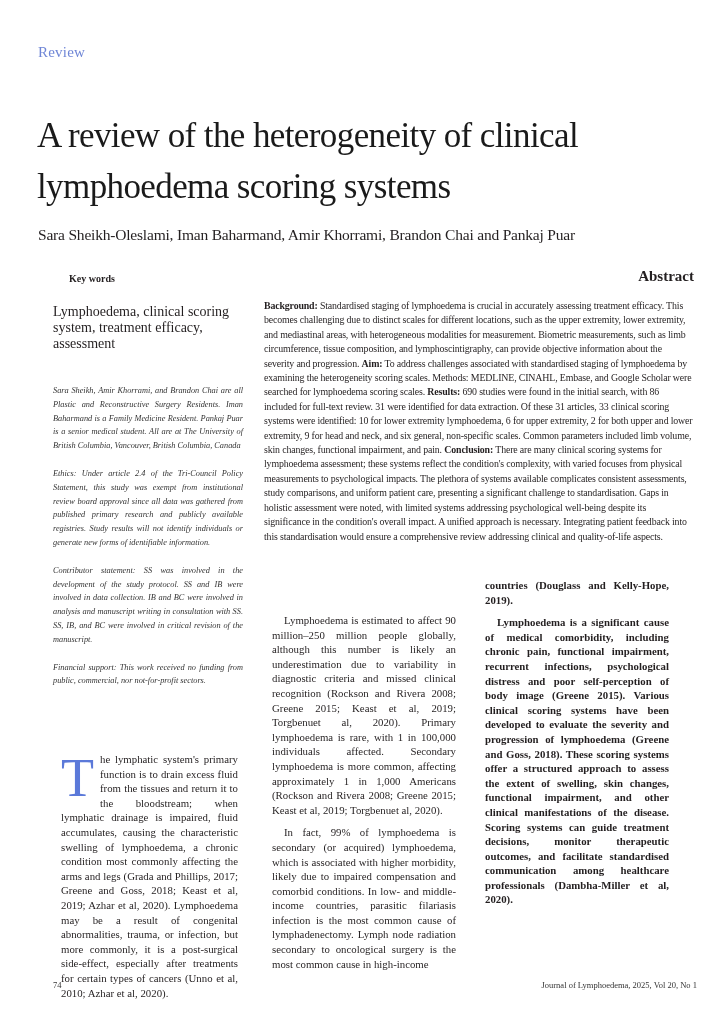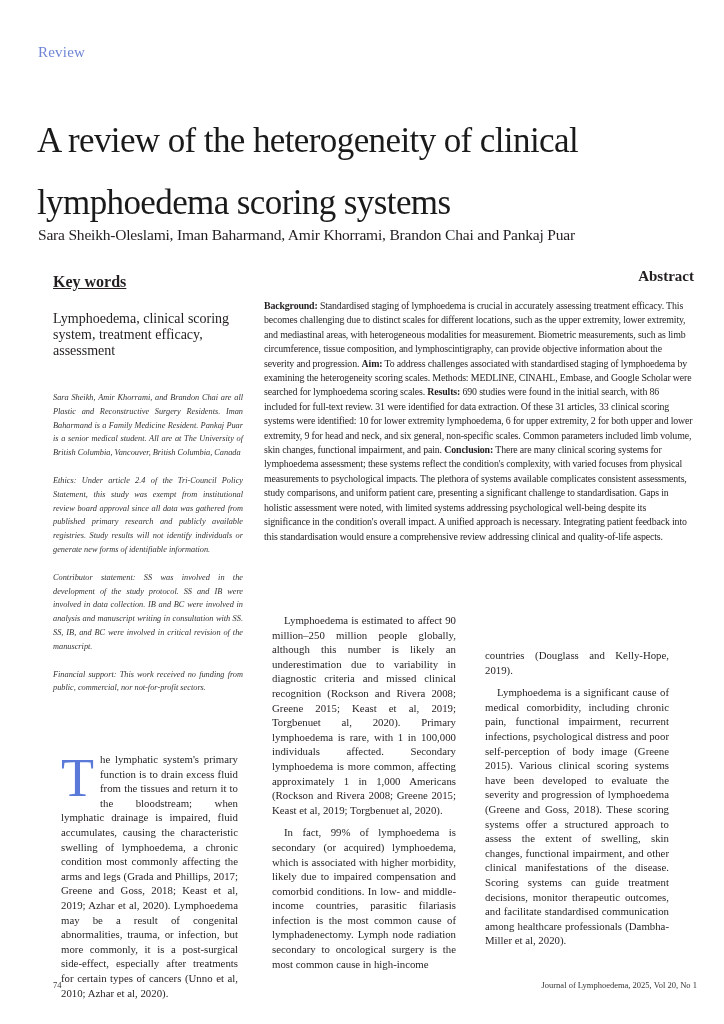--- a/index.html
+++ b/index.html
@@ -6,31 +6,31 @@
   body {
     width: 724px; height: 1024px; position: relative; overflow: hidden;
     font-family: "Liberation Serif", "DejaVu Serif", serif; color: #231f20;
   }
   .section-label {
     position: absolute; left: 38px; top: 44px;
     font-size: 15px; color: #6f86d6; letter-spacing: 0.2px;
   }
   .title {
     position: absolute; left: 37px; top: 110px; width: 660px;
-    font-size: 35px; line-height: 62px; color: #1a1a1a; margin: 0; font-weight: normal;
+    font-size: 35px; line-height: 51px; color: #1a1a1a; margin: 0; font-weight: normal;
     letter-spacing: -0.6px;
   }
   .authors {
     position: absolute; left: 38px; top: 226px;
     font-size: 15.5px; color: #231f20; letter-spacing: -0.2px;
   }
   .sidebar {
     position: absolute; left: 53px; top: 273px; width: 190px;
   }
-  .kw-heading { font-weight: bold; font-size: 16px; margin: 0 0 20px 0; text-decoration: underline; }
+  .kw-heading { font-weight: bold; font-size: 10px; margin: 0 0 20px 16px; }
   .kw-text { font-size: 14px; line-height: 16px; margin: 0 0 32px 0; }
   .note {
     font-style: italic; font-size: 8.3px; line-height: 13.8px; color: #333;
     text-align: justify; margin: 0 0 14px 0;
   }
   .abstract {
     position: absolute; left: 264px; top: 268px; width: 430px;
   }
   .abstract h2 { font-size: 15px; font-weight: bold; margin: 0 0 14px 0; text-align: right; }
   .abstract p {
@@ -39,21 +39,21 @@
   }
   .abstract b { font-weight: bold; }
   .col {
     position: absolute; font-size: 10.8px; line-height: 14.6px; text-align: justify;
     color: #231f20;
   }
   .col p { margin: 8px; }
   .col p.ind { text-indent: 12px; }
   .col1 { left: 53px; top: 744px; width: 193px; }
   .col2 { left: 264px; top: 605px; width: 200px; }
-  .col3 { left: 477px; top: 640px; width: 200px; }
+  .col3 { left: 477px; top: 570px; width: 200px; font-weight: bold; }
   .dropcap {
     float: left; font-size: 54px; line-height: 44px; color: #5b79d9;
     margin: 2px 6px 0 0; padding-top: 2px;
   }
   .footer-page {
     position: absolute; left: 53px; top: 980px; font-size: 8.5px; color: #333;
   }
   .footer-journal {
     position: absolute; right: 27px; top: 980px; font-size: 8.5px; color: #333;
   }

